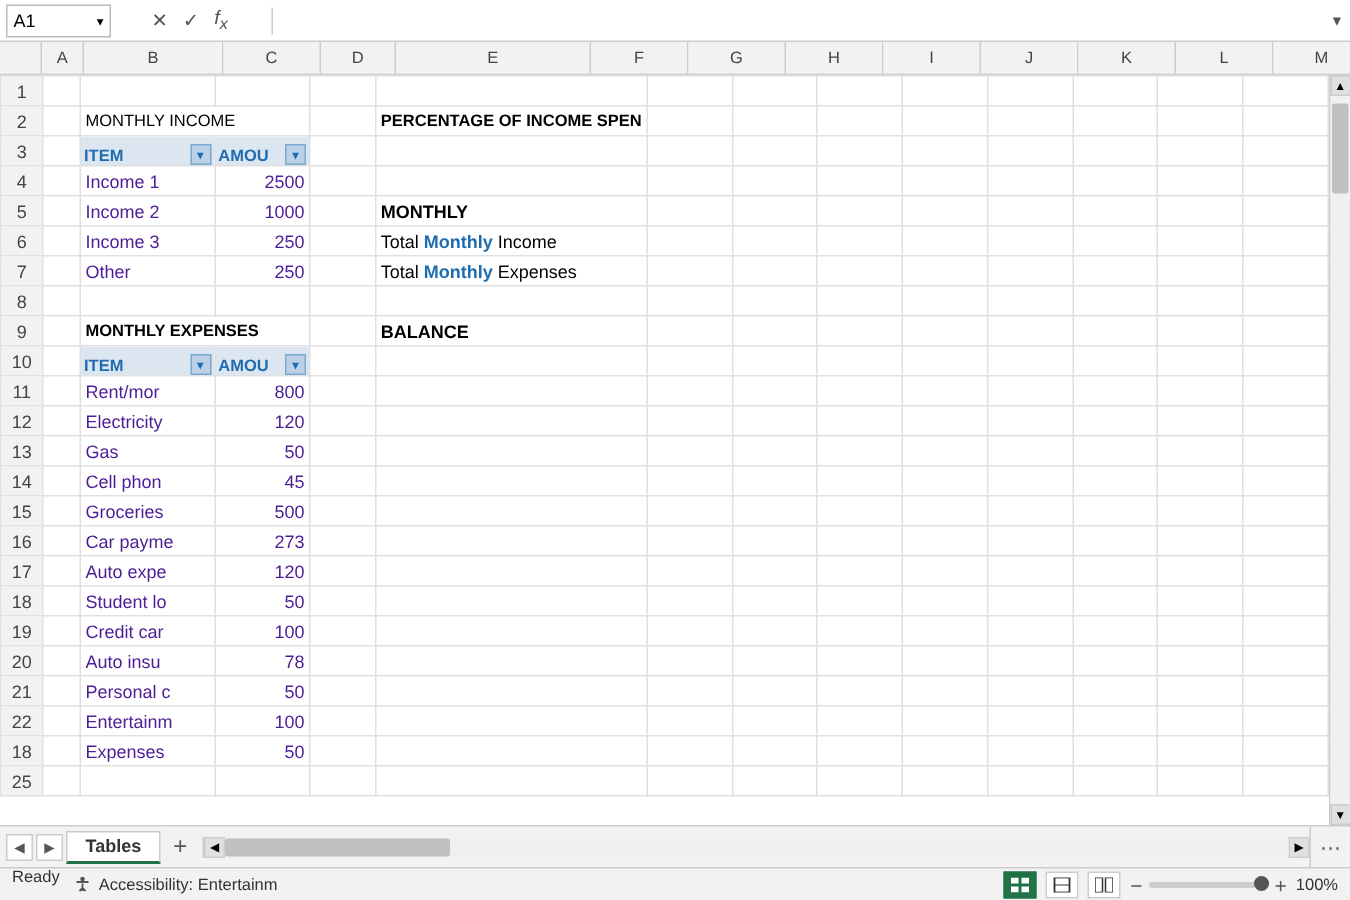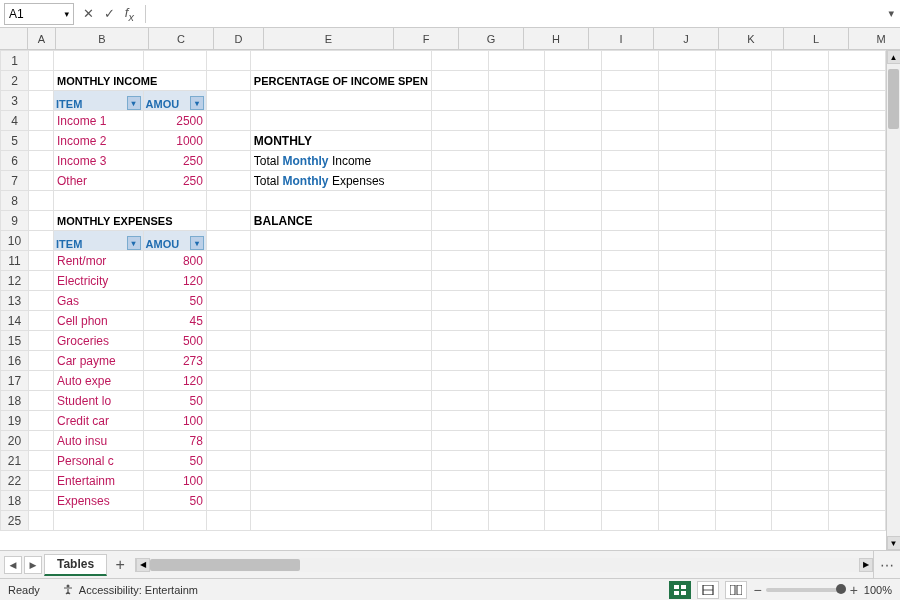--- a/index.html
+++ b/index.html
@@ -6,21 +6,21 @@
     body { font-family: 'Segoe UI', Arial, sans-serif; font-size: 12px; background: #fff; display: flex; flex-direction: column; height: 600px; overflow: hidden; }
 
     
     .formula-bar {
       display: flex;
       align-items: center;
       height: 28px;
       border-bottom: 1px solid #ccc;
       background: #fff;
       padding: 0 4px;
-      gap: 2px;
+      gap: 20px;
     }
     .name-box {
       width: 70px;
       height: 22px;
       border: 1px solid #bbb;
       font-size: 12px;
       padding: 2px 4px;
       display: flex;
       align-items: center;
       justify-content: space-between;
@@ -133,21 +133,21 @@
     .cell-f { width: 65px; }
     .cell-g { width: 65px; }
     .cell-h { width: 65px; }
     .cell-i { width: 65px; }
     .cell-j { width: 65px; }
     .cell-k { width: 65px; }
     .cell-l { width: 65px; }
     .cell-m { width: 65px; }
 
     
-    .blue-text { color: #be185d; }
+    .blue-text { color: #4c1d95; }
 
     
     .filter-cell {
       background: #dce6f1;
       color: #1f6cb0;
       font-weight: bold;
       display: flex;
       align-items: flex-end;
       justify-content: space-between;
       padding: 0 2px;
@@ -265,27 +265,26 @@
       left: 0;
       width: 150px;
       background: #c0c0c0;
       border-radius: 2px;
     }
 
     
     .status-bar {
       height: 22px;
       display: flex;
-      align-items: center;
       background: #f2f2f2;
       border-top: 1px solid #ccc;
       padding: 0 8px;
       font-size: 11px;
       color: #333;
-      gap: 21px;
+      gap: 8px;
       flex-shrink: 0;
     }
     .status-right {
       margin-left: auto;
       display: flex;
       align-items: center;
       gap: 6px;
     }
     .view-btn {
       width: 22px;
@@ -399,21 +398,21 @@
             <td></td>
             <td></td>
             <td></td>
             <td></td>
             <td></td>
           </tr>
 
           <tr>
             <td class="row-num">2</td>
             <td></td>
-            <td colspan="2" style="font-weight:bold;font-size:11px;">MONTHLY INCOME</td>
+            <td colspan="2" style="font-weight:normal;font-size:11px;">MONTHLY INCOME</td>
             <td></td>
             <td style="font-weight:bold;font-size:11px;">PERCENTAGE OF INCOME SPEN</td>
             <td></td>
             <td></td>
             <td></td>
             <td></td>
             <td></td>
             <td></td>
             <td></td>
             <td></td>

